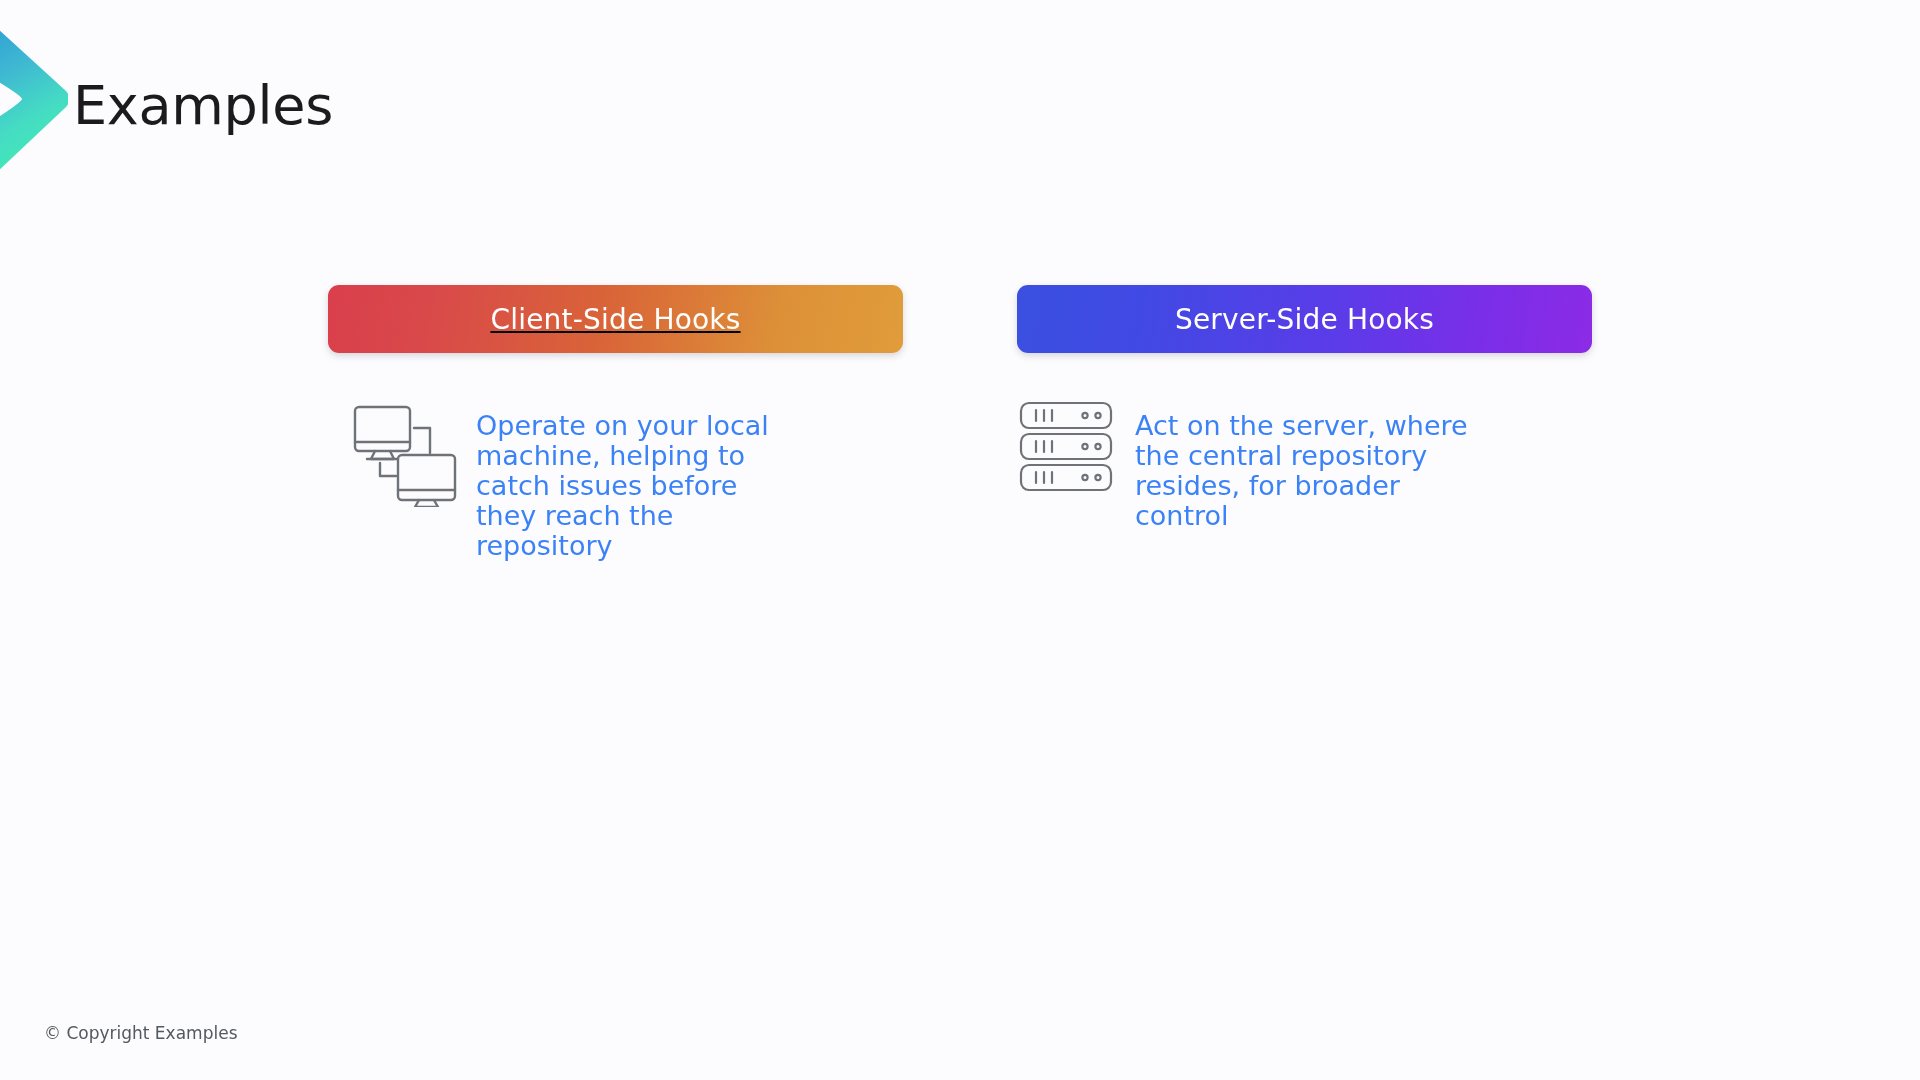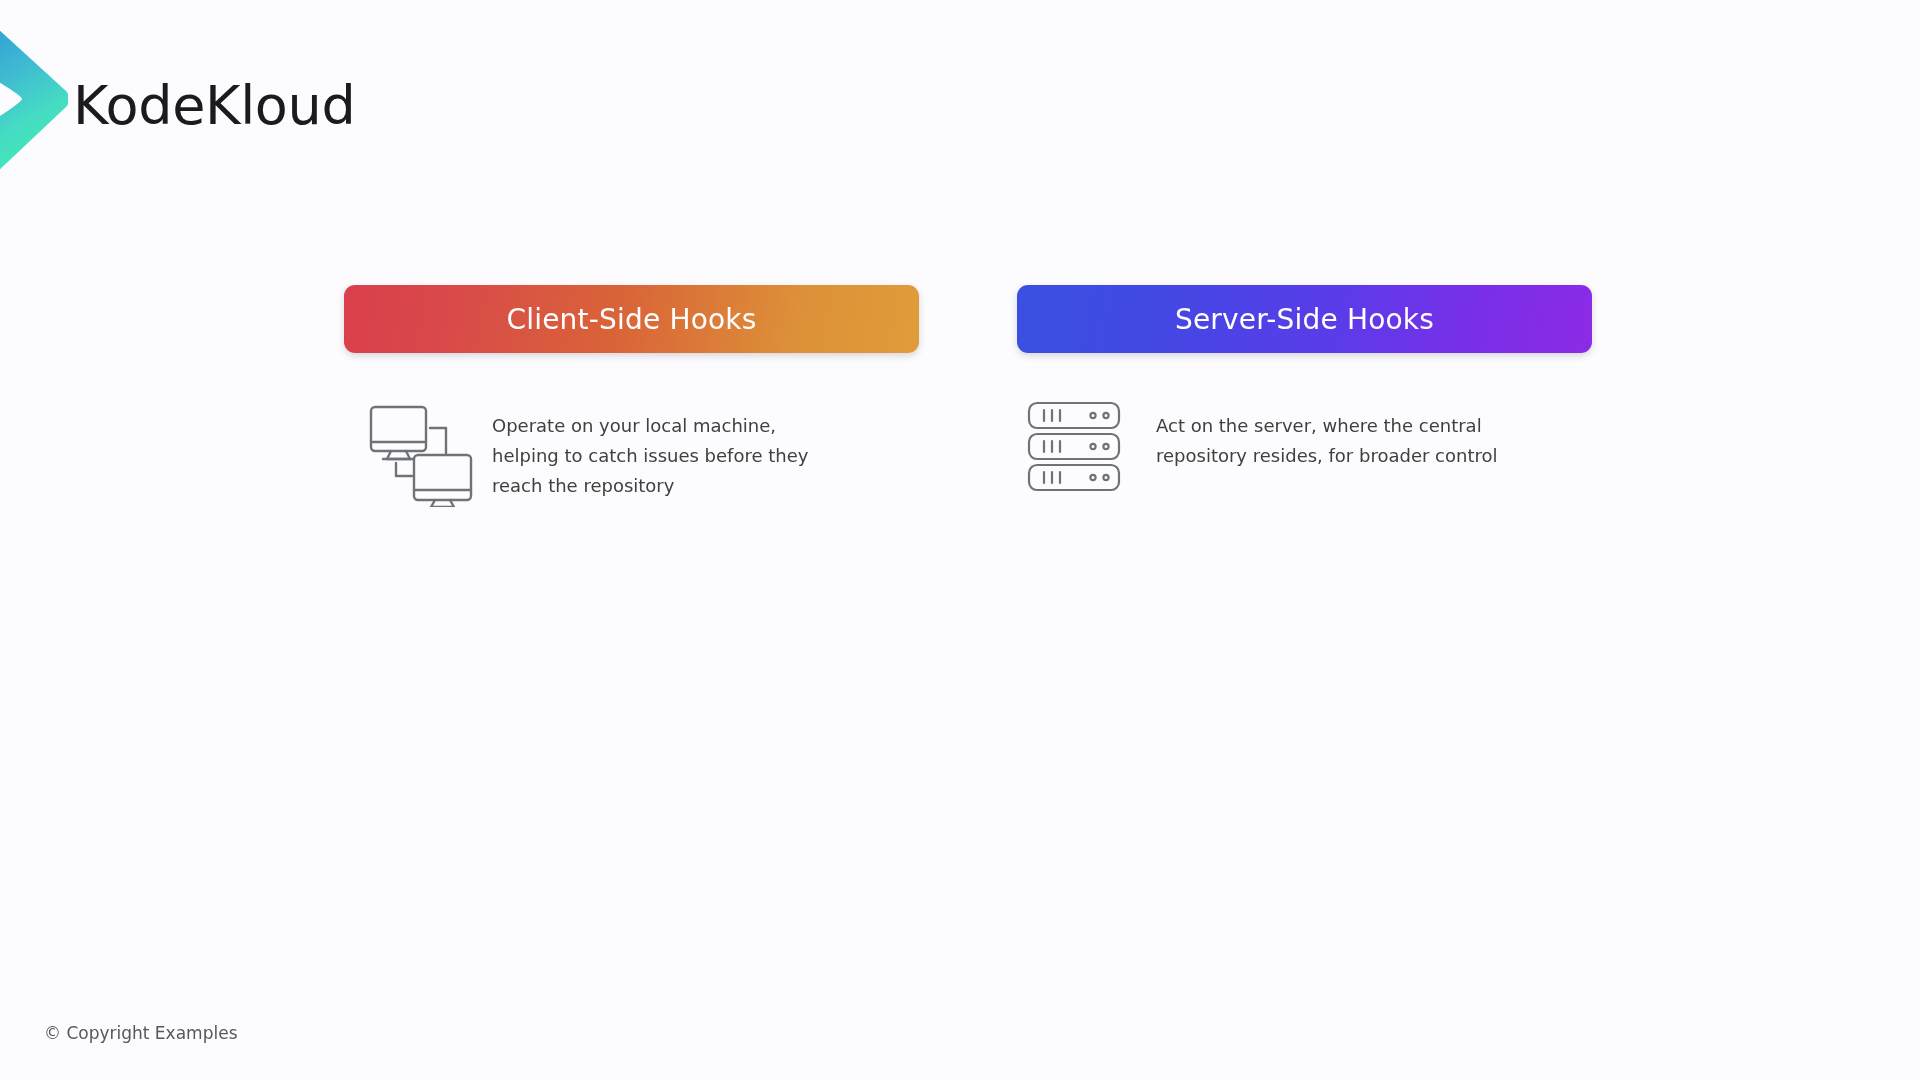--- a/index.html
+++ b/index.html
@@ -46,21 +46,21 @@
     top: 285px;
     width: 1920px;
   }
 
   .column {
     position: absolute;
     top: 0;
     width: 575px;
   }
 
-  .column.col-0 { left: 344px; }
+  .column.col-0 { left: 328px; text-decoration: underline; }
   .column.col-1 { left: 1017px; }
 
   .pill {
     width: 575px;
     height: 68px;
     border-radius: 11px;
     display: flex;
     align-items: center;
     justify-content: center;
     box-shadow: 0 3px 7px rgba(40,30,60,0.17);
@@ -85,35 +85,35 @@
 
   
   .detail {
     position: absolute;
     top: 115px;
     display: flex;
     align-items: flex-start;
   }
 
   .column.col-0 .detail { left: 22px; }
-  .column.col-1 .detail { left: 8px; gap: 13px; }
+  .column.col-1 .detail { left: 0px; }
 
   .detail-icon {
     flex: 0 0 auto;
     width: 110px;
     height: 110px;
     margin-top: -3px;
   }
 
   .column.col-1 .detail-icon { width: 100px; height: 100px; }
 
   .detail-text {
-    font-size: 18px;
+    font-size: 27px;
     line-height: 30px;
-    color: #404040;
+    color: #3b82f6;
     padding-top: 11px;
   }
 
   .column.col-0 .detail-text { width: 330px; margin-left: 16px; }
   .column.col-1 .detail-text { width: 360px; margin-left: 18px; }
 
   
   .footer-copyright {
     position: absolute;
     left: 44px;
@@ -133,21 +133,21 @@
         <stop offset="0%" stop-color="#2f9fd4"></stop>
         <stop offset="35%" stop-color="#3fb9d2"></stop>
         <stop offset="70%" stop-color="#45dcc3"></stop>
         <stop offset="100%" stop-color="#41eab6"></stop>
       </linearGradient>
     </defs>
     <path d="M -6 2 L 20 2 L 90 66 Q 97 74 90 82 L 20 148 L -6 148 L -6 110 Q 46 78 46 74 Q 46 70 -6 40 Z" fill="url(#chevGrad)"></path>
   </svg>
 </div>
 
-<div class="slide-title">KodeKloud</div>
+<div class="slide-title">Examples</div>
 
 <div class="columns">
 
   <div class="column col-0">
 
     <div class="pill grad-warm">
       <span class="pill-label">Client-Side Hooks</span>
     </div>
 
     <div class="detail">

